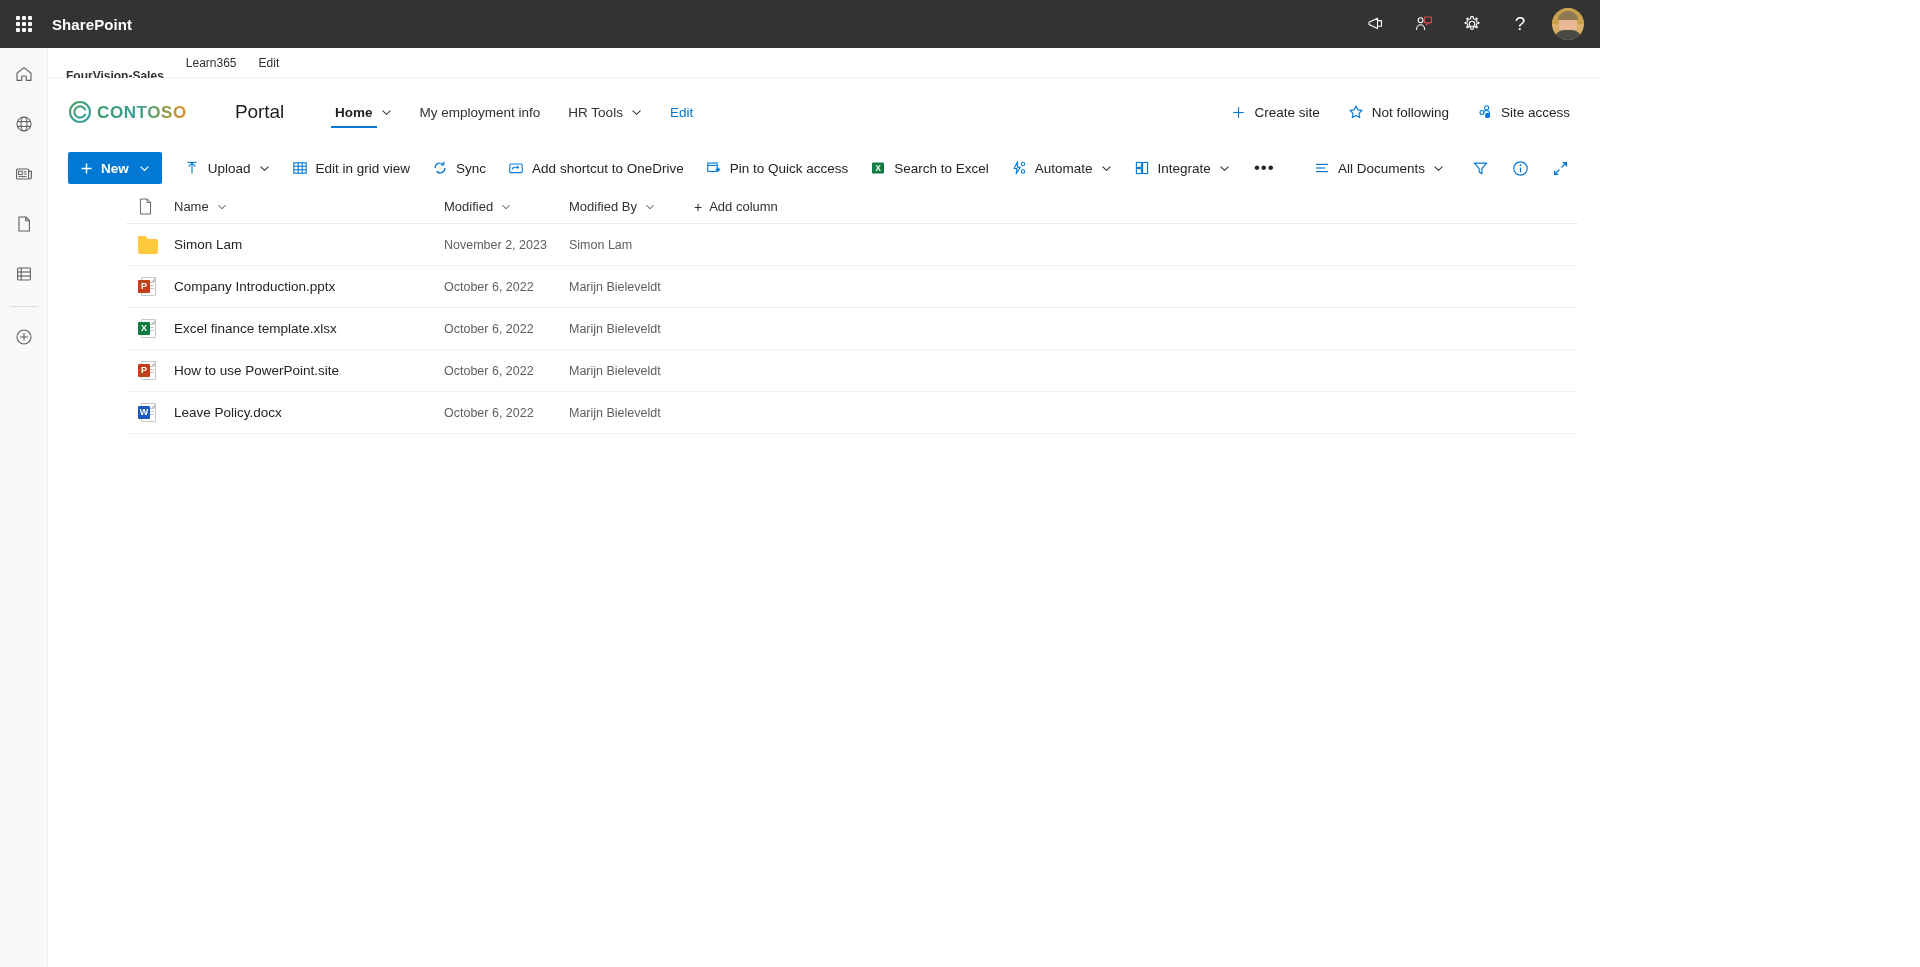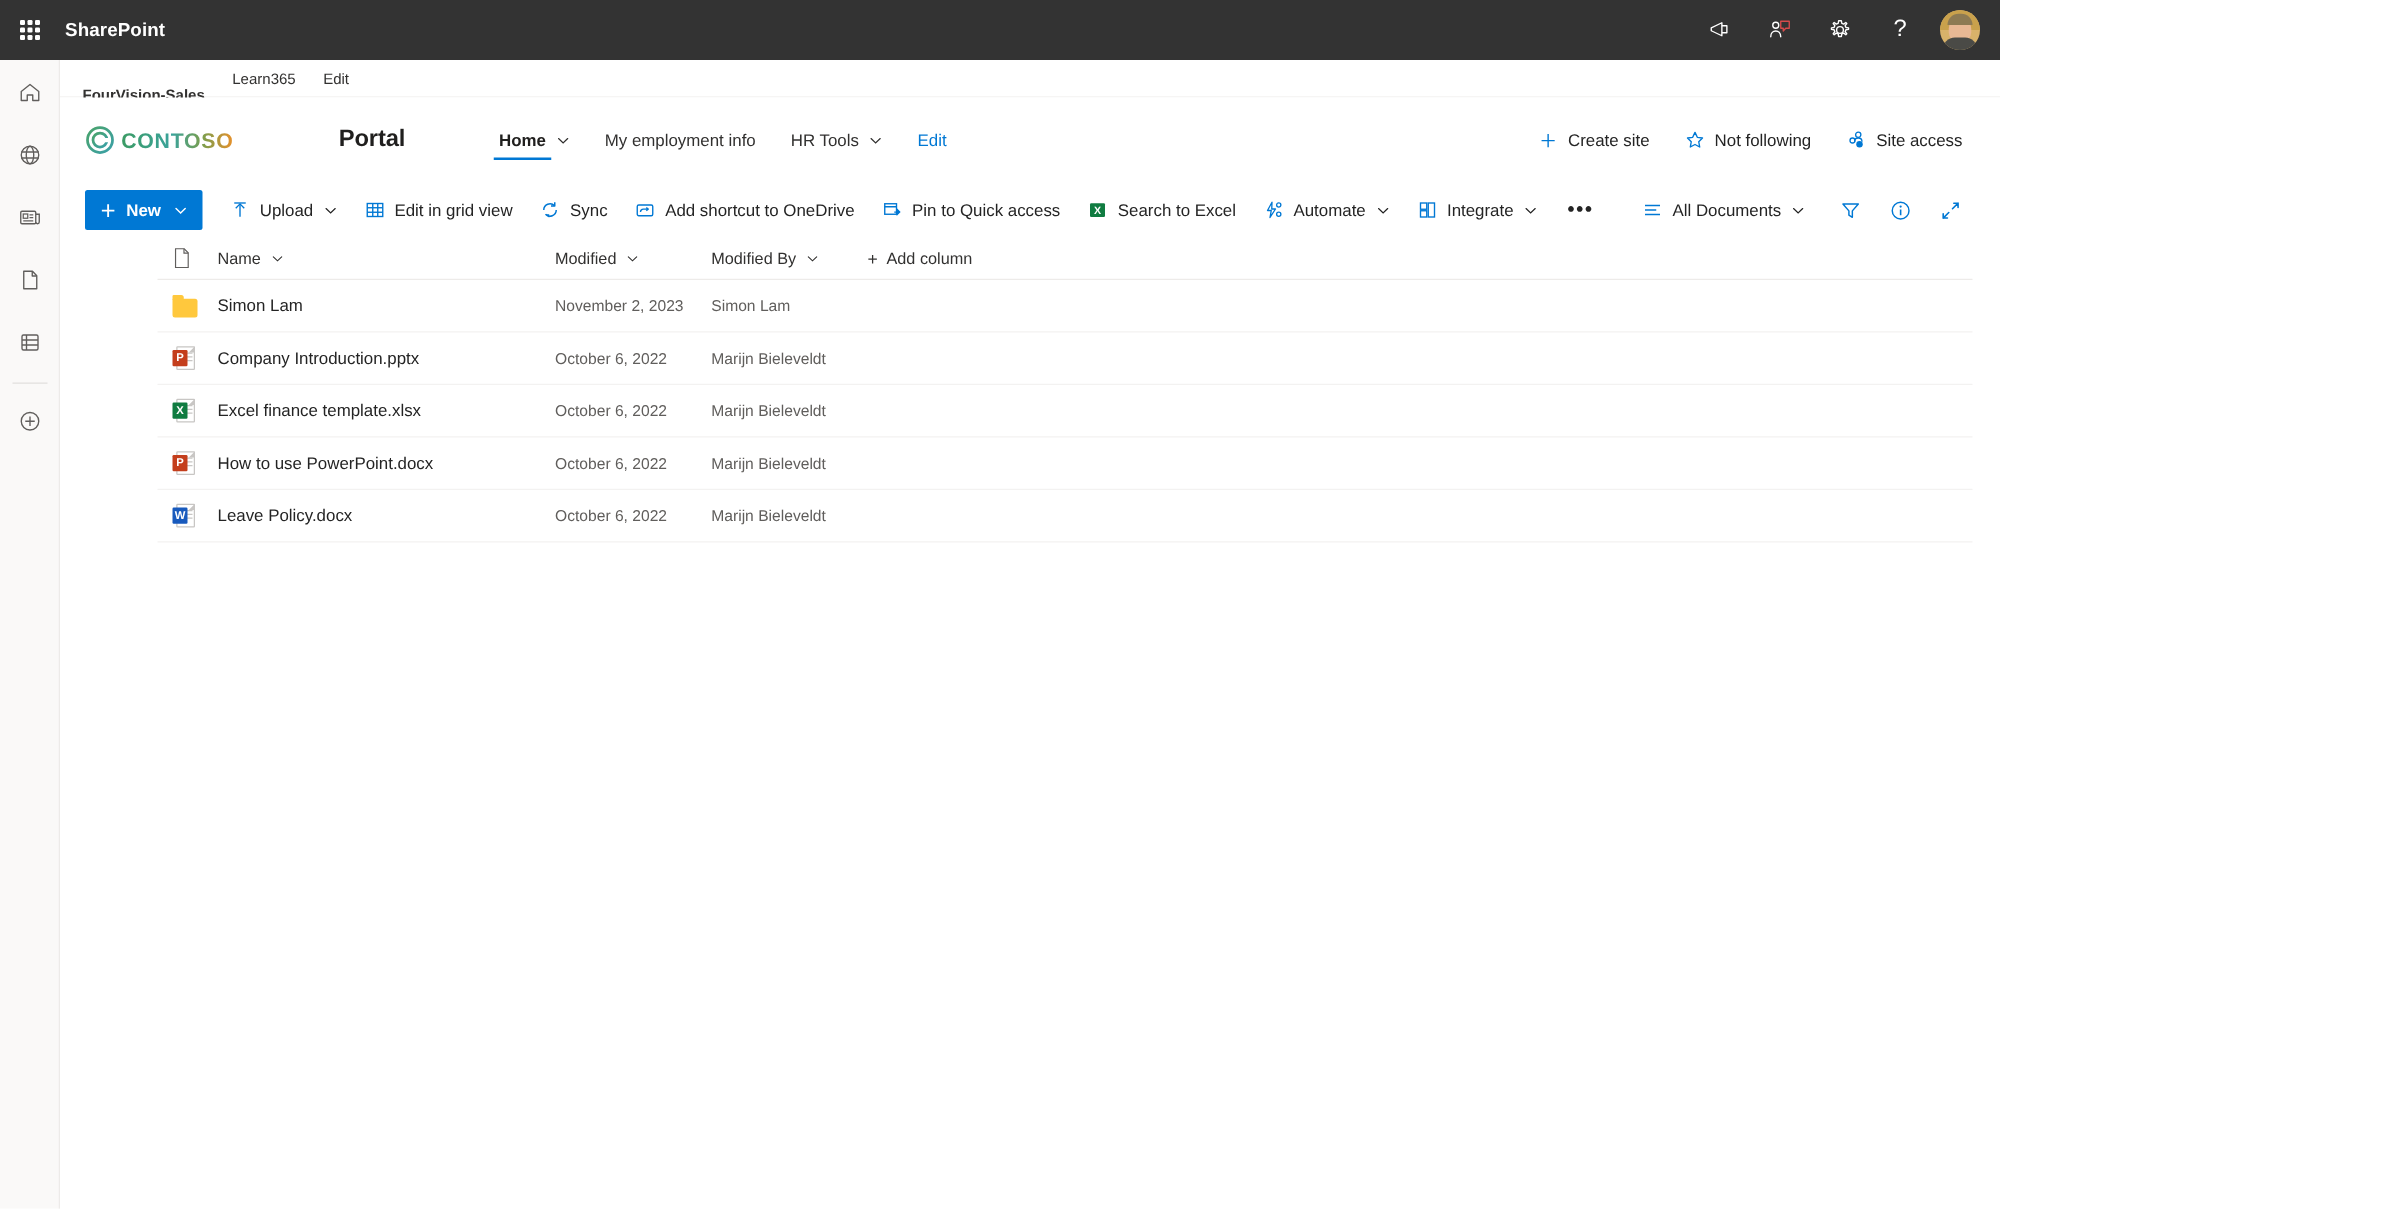--- a/index.html
+++ b/index.html
@@ -81,25 +81,25 @@
     height: 30px; flex: 0 0 30px; display: flex; align-items: center;
     padding-left: 18px; background: #ffffff; border-bottom: 1px solid #f3f2f1;
   }
   .hub-item { font-size: 12px; color: #323130; margin-right: 22px; cursor: pointer; }
   .hub-item.bold { font-weight: 700; margin-top: 27px; }
   .hub-item.plain { color: #323130; }
 
   
   .siteheader {
     height: 68px; flex: 0 0 68px; display: flex; align-items: center;
-    padding: 0 22px 0 20px; background: #ffffff; gap: 24px;
+    padding: 0 22px 0 20px; background: #ffffff;
   }
   .logo-block { display: flex; align-items: center; cursor: pointer; }
   .site-title {
-    font-size: 19px; font-weight: 700; color: #201f1e; margin-left: 24px;
+    font-size: 19px; font-weight: 400; color: #201f1e; margin-left: 12px;
     letter-spacing: -.1px; cursor: pointer;
   }
   .topnav { display: flex; align-items: center; margin-left: 44px; height: 44px; }
   .nav-link {
     display: flex; align-items: center; height: 44px; padding: 0 7px; margin-right: 14px;
     font-size: 13.5px; color: #323130; cursor: pointer; position: relative;
   }
   .nav-link .chev { margin-left: 8px; display: inline-flex; }
   .nav-link.active { font-weight: 600; color: #201f1e; }
   .nav-link.active::after {
@@ -671,21 +671,21 @@
               <span class="fdoc"></span>
                 <span class="flines">
                   <i></i>
                   <i></i>
                   <i></i>
                 </span>
                 <span class="fbadge ppt">P</span>
             </span>
           </div>
           <div class="col-name">
-              <span class="cell-name">How to use PowerPoint.docx</span>
+              <span class="cell-name">How to use PowerPoint.site</span>
             </div>
           <div class="col-mod">
               <span class="cell-date">October 6, 2022</span>
             </div>
           <div class="col-modby">
               <span class="cell-by">Marijn Bieleveldt</span>
             </div>
           <div class="col-add"></div>
         </div>
 

